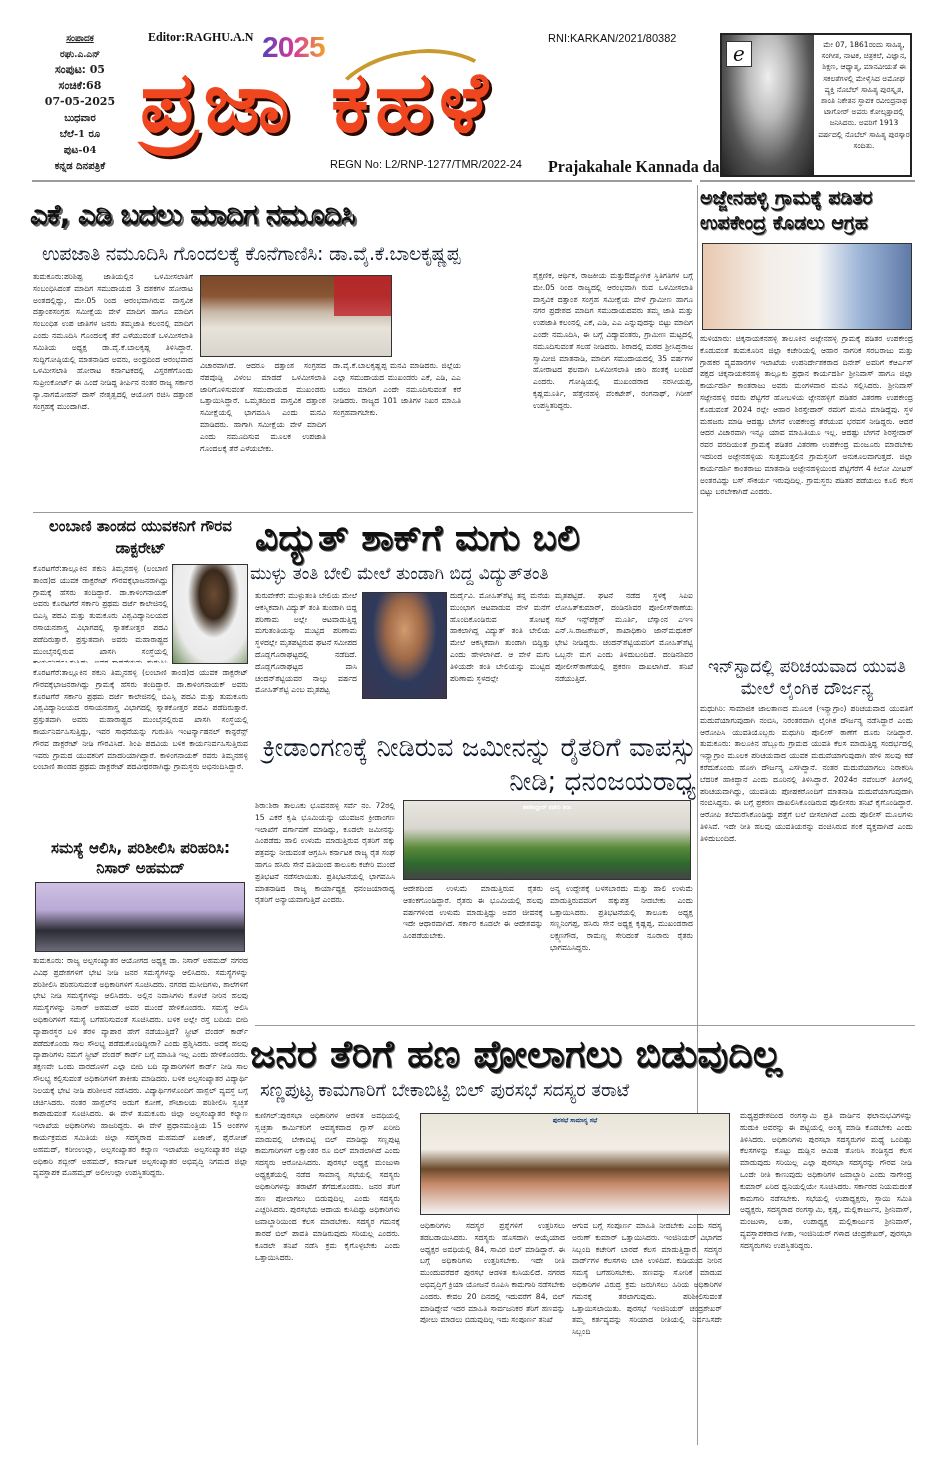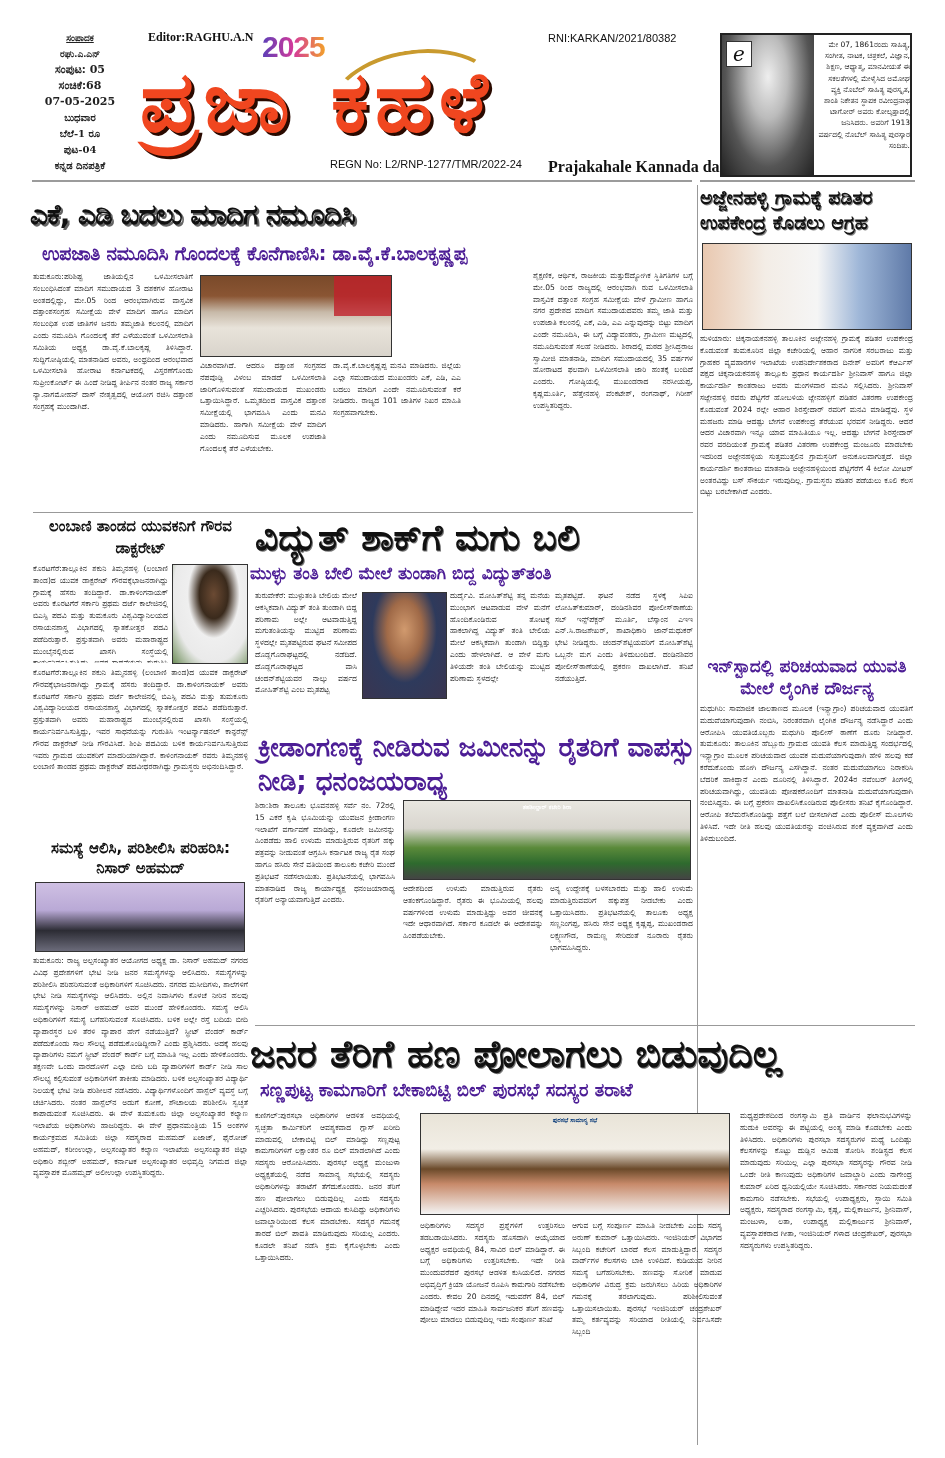--- a/index.html
+++ b/index.html
@@ -18,24 +18,24 @@
   .title{left:140px;top:48px;width:560px;height:108px;font-family:"DejaVu Sans",sans-serif;font-weight:bold;font-size:84px;line-height:108px;
          color:#f0461f;text-shadow:3px 3px 0 #2a0a00;letter-spacing:6px;white-space:nowrap}
   .horn{left:330px;top:50px;width:170px;height:100px;border:4px solid #b8902c;border-color:#c99a2e transparent transparent transparent;border-radius:50%;transform:rotate(-8deg)}
   .regn{left:330px;top:158px;font-family:Liberation Sans, sans-serif;font-size:11px}
   .tag{left:548px;top:158px;font-family:"Liberation Serif",serif;font-weight:bold;font-size:16px}
   .rule{left:32px;height:2px;background:#9b9b9b}
   
   .today{left:720px;top:33px;width:192px;height:144px;border:2px solid #222;background:#fff}
   .portrait{left:0;top:0;width:92px;height:140px;background:radial-gradient(ellipse at 50% 30%,#eee 0%,#bbb 30%,#555 65%,#222 100%)}
   .ebadge{left:4px;top:6px;width:26px;height:26px;border:1px solid #333;background:#fff;font-family:"DejaVu Serif",serif;font-style:italic;font-size:20px;line-height:24px;text-align:center}
-  .todaytext{left:96px;top:4px;width:92px;font-size:7.5px;line-height:11.2px;text-align:right}
+  .todaytext{left:96px;top:4px;width:92px;font-size:7.5px;line-height:11.2px;text-align:center}
   
   .h-black{font-family:"DejaVu Sans",sans-serif;font-weight:bold;color:#111;white-space:nowrap;text-shadow:2px 2px 0 #666}
-  .h-red{font-family:"DejaVu Sans",sans-serif;font-weight:bold;color:#4c1d95;white-space:nowrap}
+  .h-red{font-family:"DejaVu Sans",sans-serif;font-weight:normal;color:#0f172a;white-space:nowrap}
   .h-med{font-family:"DejaVu Sans",sans-serif;font-weight:bold;color:#111;white-space:nowrap;text-align:center}
   
   .txt{font-size:7.6px;line-height:11.8px;color:#222;text-align:justify;overflow:hidden}
   
   .photo{border:1px solid #333;overflow:hidden}
   .ph-meeting{background:linear-gradient(180deg,#7a4a2a 0%,#8a5533 25%,#c7b9a8 45%,#e8e3da 65%,#d9d4cc 100%)}
   .ph-meeting::after{content:"";position:absolute;right:0;top:0;width:30%;height:50%;background:#c0202a;opacity:.8}
   .ph-office{background:linear-gradient(90deg,#e9c8b0 0%,#f3ede6 30%,#f5f5f5 55%,#9fb7d8 75%,#5f7aa8 100%)}
   .ph-youth{background:radial-gradient(ellipse at 55% 30%,#6b4a33 0%,#3a2a1c 25%,#efefef 45%,#eaeaea 70%,#6f8f5a 100%)}
   .ph-child{background:radial-gradient(ellipse at 50% 35%,#d19a6e 0%,#a06a48 30%,#2e3a5c 55%,#3a3550 100%)}
@@ -102,21 +102,21 @@
 <div class="abs txt" style="left:33px;top:563px;width:135px;height:100px">ಕೊರಟಗೆರೆ:ತಾಲ್ಲೂಕಿನ ಶಕುನಿ ತಿಮ್ಮನಹಳ್ಳಿ (ಲಂಬಾಣಿ ತಾಂಡ)ದ ಯುವಕ ಡಾಕ್ಟರೇಟ್ ಗೌರವಕ್ಕೆಭಾಜನರಾಗಿದ್ದು ಗ್ರಾಮಕ್ಕೆ ಹೆಸರು ತಂದಿದ್ದಾರೆ. ಡಾ.ಕಾಳಿಂಗನಾಯಕ್ ಅವರು ಕೊರಟಗೆರೆ ಸರ್ಕಾರಿ ಪ್ರಥಮ ದರ್ಜೆ ಕಾಲೇಜಿನಲ್ಲಿ ಬಿಎಸ್ಸಿ ಪದವಿ ಮತ್ತು ತುಮಕೂರು ವಿಶ್ವವಿದ್ಯಾನಿಲಯದ ರಸಾಯನಶಾಸ್ತ್ರ ವಿಭಾಗದಲ್ಲಿ ಸ್ನಾತಕೋತ್ತರ ಪದವಿ ಪಡೆದಿರುತ್ತಾರೆ. ಪ್ರಸ್ತುತವಾಗಿ ಅವರು ಮಹಾರಾಷ್ಟ್ರದ ಮುಂಬೈನಲ್ಲಿರುವ ಖಾಸಗಿ ಸಂಸ್ಥೆಯಲ್ಲಿ ಕಾರ್ಯನಿರ್ವಹಿಸುತ್ತಿದ್ದು, ಇವರ ಸಾಧನೆಯನ್ನು ಗುರುತಿಸಿ ಇಂಟರ್ನ್ಯಾಷನಲ್ ಕಾನ್ಫರೆನ್ಸ್ ಗೌರವ ಡಾಕ್ಟರೇಟ್ ನೀಡಿ ಗೌರವಿಸಿದೆ. ಶಿಂಪಿ ಪದವಿಯ ಬಳಿಕ ಕಾರ್ಯನಿರ್ವಹಿಸುತ್ತಿರುವ ಇವರು ಗ್ರಾಮದ ಯುವಕರಿಗೆ ಮಾದರಿಯಾಗಿದ್ದಾರೆ. ಕಾಳಿಂಗನಾಯಕ್ ರವರು ತಿಮ್ಮನಹಳ್ಳಿ ಲಂಬಾಣಿ ತಾಂಡದ ಪ್ರಥಮ ಡಾಕ್ಟರೇಟ್ ಪದವೀಧರರಾಗಿದ್ದು ಗ್ರಾಮಸ್ಥರು ಅಭಿನಂದಿಸಿದ್ದಾರೆ.</div>
 <div class="abs txt" style="left:33px;top:667px;width:215px;height:168px">ಕೊರಟಗೆರೆ:ತಾಲ್ಲೂಕಿನ ಶಕುನಿ ತಿಮ್ಮನಹಳ್ಳಿ (ಲಂಬಾಣಿ ತಾಂಡ)ದ ಯುವಕ ಡಾಕ್ಟರೇಟ್ ಗೌರವಕ್ಕೆಭಾಜನರಾಗಿದ್ದು ಗ್ರಾಮಕ್ಕೆ ಹೆಸರು ತಂದಿದ್ದಾರೆ. ಡಾ.ಕಾಳಿಂಗನಾಯಕ್ ಅವರು ಕೊರಟಗೆರೆ ಸರ್ಕಾರಿ ಪ್ರಥಮ ದರ್ಜೆ ಕಾಲೇಜಿನಲ್ಲಿ ಬಿಎಸ್ಸಿ ಪದವಿ ಮತ್ತು ತುಮಕೂರು ವಿಶ್ವವಿದ್ಯಾನಿಲಯದ ರಸಾಯನಶಾಸ್ತ್ರ ವಿಭಾಗದಲ್ಲಿ ಸ್ನಾತಕೋತ್ತರ ಪದವಿ ಪಡೆದಿರುತ್ತಾರೆ. ಪ್ರಸ್ತುತವಾಗಿ ಅವರು ಮಹಾರಾಷ್ಟ್ರದ ಮುಂಬೈನಲ್ಲಿರುವ ಖಾಸಗಿ ಸಂಸ್ಥೆಯಲ್ಲಿ ಕಾರ್ಯನಿರ್ವಹಿಸುತ್ತಿದ್ದು, ಇವರ ಸಾಧನೆಯನ್ನು ಗುರುತಿಸಿ ಇಂಟರ್ನ್ಯಾಷನಲ್ ಕಾನ್ಫರೆನ್ಸ್ ಗೌರವ ಡಾಕ್ಟರೇಟ್ ನೀಡಿ ಗೌರವಿಸಿದೆ. ಶಿಂಪಿ ಪದವಿಯ ಬಳಿಕ ಕಾರ್ಯನಿರ್ವಹಿಸುತ್ತಿರುವ ಇವರು ಗ್ರಾಮದ ಯುವಕರಿಗೆ ಮಾದರಿಯಾಗಿದ್ದಾರೆ. ಕಾಳಿಂಗನಾಯಕ್ ರವರು ತಿಮ್ಮನಹಳ್ಳಿ ಲಂಬಾಣಿ ತಾಂಡದ ಪ್ರಥಮ ಡಾಕ್ಟರೇಟ್ ಪದವೀಧರರಾಗಿದ್ದು ಗ್ರಾಮಸ್ಥರು ಅಭಿನಂದಿಸಿದ್ದಾರೆ.</div>
 
 <div class="abs h-black" style="left:255px;top:515px;font-size:36px;line-height:46px;text-shadow:1px 1px 0 #777">ವಿದ್ಯುತ್ ಶಾಕ್‌ಗೆ ಮಗು ಬಲಿ</div>
 <div class="abs h-red" style="left:250px;top:562px;font-size:17px;line-height:22px">ಮುಳ್ಳು ತಂತಿ ಬೇಲಿ ಮೇಲೆ ತುಂಡಾಗಿ ಬಿದ್ದ ವಿದ್ಯುತ್‌ತಂತಿ</div>
 <div class="abs txt" style="left:255px;top:590px;width:102px;height:135px">ತುರುವೇಕೆರೆ: ಮುಳ್ಳುತಂತಿ ಬೇಲಿಯ ಮೇಲೆ ಆಕಸ್ಮಿಕವಾಗಿ ವಿದ್ಯುತ್ ತಂತಿ ತುಂಡಾಗಿ ಬಿದ್ದ ಪರಿಣಾಮ ಅಲ್ಲೇ ಆಟವಾಡುತ್ತಿದ್ದ ಮಗುತಂತಿಯನ್ನು ಮುಟ್ಟಿದ ಪರಿಣಾಮ ಸ್ಥಳದಲ್ಲೇ ಮೃತಪಟ್ಟಿರುವ ಘಟನೆ ಸಮೀಪದ ದೊಡ್ಡಗೊರಾಘಟ್ಟದಲ್ಲಿ ನಡೆದಿದೆ. ದೊಡ್ಡಗೊರಾಘಟ್ಟದ ವಾಸಿ ಚಂದನ್‌ಶೆಟ್ಟಿಯವರ ನಾಲ್ಕು ವರ್ಷದ ಮೋಹಿತ್‌ಶೆಟ್ಟಿ ಎಂಬ ಮೃತಪಟ್ಟ</div>
 <div class="abs photo ph-child" style="left:362px;top:592px;width:85px;height:107px"></div>
 <div class="abs txt" style="left:450px;top:590px;width:100px;height:135px">ದುರ್ದೈವಿ. ಮೋಹಿತ್‌ಶೆಟ್ಟಿ ತನ್ನ ಮನೆಯ ಮುಂಭಾಗ ಆಟವಾಡುವ ವೇಳೆ ಮನೆಗೆ ಹೊಂದಿಕೊಂಡಿರುವ ತೋಟಕ್ಕೆ ಹಾಕಲಾಗಿದ್ದ ವಿದ್ಯುತ್ ತಂತಿ ಬೇಲಿಯ ಮೇಲೆ ಆಕಸ್ಮಿಕವಾಗಿ ತುಂಡಾಗಿ ಬಿದ್ದಿತ್ತು ಎಂದು ಹೇಳಲಾಗಿದೆ. ಆ ವೇಳೆ ಮಗು ತಿಳಿಯದೇ ತಂತಿ ಬೇಲಿಯನ್ನು ಮುಟ್ಟಿದ ಪರಿಣಾಮ ಸ್ಥಳದಲ್ಲೇ</div>
 <div class="abs txt" style="left:555px;top:590px;width:138px;height:135px">ಮೃತಪಟ್ಟಿದೆ. ಘಟನೆ ನಡೆದ ಸ್ಥಳಕ್ಕೆ ಸಿಪಿಐ ಲೋಹಿತ್‌ಕುಮಾರ್, ದಂಡಿನಶಿವರ ಪೋಲೀಸ್‌ಠಾಣೆಯ ಸಬ್ ಇನ್ಸ್‌ಪೆಕ್ಟರ್ ಮೂರ್ತಿ, ಬೆಸ್ಕಾಂನ ಎಇಇ ಎನ್.ಸಿ.ರಾಜಶೇಖರ್, ಶಾಖಾಧಿಕಾರಿ ಜಾನ್‌ಮಧುಕರ್ ಭೇಟಿ ನೀಡಿದ್ದರು. ಚಂದನ್‌ಶೆಟ್ಟಿಯವರಿಗೆ ಮೋಹಿತ್‌ಶೆಟ್ಟಿ ಒಬ್ಬನೇ ಮಗ ಎಂದು ತಿಳಿದುಬಂದಿದೆ. ದಂಡಿನಶಿವರ ಪೋಲೀಸ್‌ಠಾಣೆಯಲ್ಲಿ ಪ್ರಕರಣ ದಾಖಲಾಗಿದೆ. ತನಿಖೆ ನಡೆಯುತ್ತಿದೆ.</div>
 
-<div class="abs h-red" style="left:258px;top:730px;width:438px;font-size:26px;line-height:34px;white-space:normal;text-align:left">ಕ್ರೀಡಾಂಗಣಕ್ಕೆ ನೀಡಿರುವ ಜಮೀನನ್ನು ರೈತರಿಗೆ ವಾಪಸ್ಸು ನೀಡಿ; ಧನಂಜಯರಾಧ್ಯ</div>
+<div class="abs h-red" style="left:258px;top:730px;width:438px;font-size:26px;line-height:34px;white-space:normal;text-align:right">ಕ್ರೀಡಾಂಗಣಕ್ಕೆ ನೀಡಿರುವ ಜಮೀನನ್ನು ರೈತರಿಗೆ ವಾಪಸ್ಸು ನೀಡಿ; ಧನಂಜಯರಾಧ್ಯ</div>
 <div class="abs txt" style="left:255px;top:800px;width:140px;height:222px">ಶಿರಾ:ಶಿರಾ ತಾಲೂಕು ಭೂವನಹಳ್ಳಿ ಸರ್ವೆ ನಂ. 72ರಲ್ಲಿ 15 ಎಕರೆ ಕೃಷಿ ಭೂಮಿಯನ್ನು ಯುವಜನ ಕ್ರೀಡಾಂಗಣ ಇಲಾಖೆಗೆ ವರ್ಗಾವಣೆ ಮಾಡಿದ್ದು, ಕೂಡಲೇ ಜಮೀನನ್ನು ಹಿಂಪಡೆದು ಹಾಲಿ ಉಳುಮೆ ಮಾಡುತ್ತಿರುವ ರೈತರಿಗೆ ಹಕ್ಕು ಪತ್ರವನ್ನು ನೀಡುವಂತೆ ಆಗ್ರಹಿಸಿ ಕರ್ನಾಟಕ ರಾಜ್ಯ ರೈತ ಸಂಘ ಹಾಗೂ ಹಸಿರು ಸೇನೆ ವತಿಯಿಂದ ತಾಲೂಕು ಕಚೇರಿ ಮುಂದೆ ಪ್ರತಿಭಟನೆ ನಡೆಸಲಾಯಿತು. ಪ್ರತಿಭಟನೆಯಲ್ಲಿ ಭಾಗವಹಿಸಿ ಮಾತನಾಡಿದ ರಾಜ್ಯ ಕಾರ್ಯಾಧ್ಯಕ್ಷ ಧನಂಜಯಾರಾಧ್ಯ ರೈತರಿಗೆ ಅನ್ಯಾಯವಾಗುತ್ತಿದೆ ಎಂದರು.</div>
 <div class="abs photo ph-farmers" style="left:403px;top:800px;width:288px;height:80px">
   <div class="photo-caption">ತಹಶೀಲ್ದಾರ್ ಕಚೇರಿ ಶಿರಾ</div>
 </div>
 <div class="abs txt" style="left:403px;top:883px;width:140px;height:140px">ಆದೇಶದಿಂದ ಉಳುಮೆ ಮಾಡುತ್ತಿರುವ ರೈತರು ಆತಂಕಗೊಂಡಿದ್ದಾರೆ. ರೈತರು ಈ ಭೂಮಿಯಲ್ಲಿ ಹಲವು ವರ್ಷಗಳಿಂದ ಉಳುಮೆ ಮಾಡುತ್ತಿದ್ದು ಅವರ ಜೀವನಕ್ಕೆ ಇದೇ ಆಧಾರವಾಗಿದೆ. ಸರ್ಕಾರ ಕೂಡಲೇ ಈ ಆದೇಶವನ್ನು ಹಿಂಪಡೆಯಬೇಕು.</div>
 <div class="abs txt" style="left:550px;top:883px;width:143px;height:140px">ಅನ್ಯ ಉದ್ದೇಶಕ್ಕೆ ಬಳಸಬಾರದು ಮತ್ತು ಹಾಲಿ ಉಳುಮೆ ಮಾಡುತ್ತಿರುವವರಿಗೆ ಹಕ್ಕುಪತ್ರ ನೀಡಬೇಕು ಎಂದು ಒತ್ತಾಯಿಸಿದರು. ಪ್ರತಿಭಟನೆಯಲ್ಲಿ ತಾಲೂಕು ಅಧ್ಯಕ್ಷ ಸಣ್ಣನಿಂಗಪ್ಪ, ಹಸಿರು ಸೇನೆ ಅಧ್ಯಕ್ಷ ಕೃಷ್ಣಪ್ಪ, ಮುಖಂಡರಾದ ಲಕ್ಷ್ಮಣಗೌಡ, ರಾಮಣ್ಣ ಸೇರಿದಂತೆ ನೂರಾರು ರೈತರು ಭಾಗವಹಿಸಿದ್ದರು.</div>
 
 <div class="abs h-med" style="left:33px;top:838px;width:215px;font-size:15px;line-height:20px;white-space:normal">ಸಮಸ್ಯೆ ಆಲಿಸಿ, ಪರಿಶೀಲಿಸಿ ಪರಿಹರಿಸಿ: ನಿಸಾರ್ ಅಹಮದ್</div>
 <div class="abs photo ph-nisar" style="left:35px;top:882px;width:210px;height:70px"></div>
 <div class="abs txt" style="left:33px;top:955px;width:215px;height:460px">ತುಮಕೂರು: ರಾಜ್ಯ ಅಲ್ಪಸಂಖ್ಯಾತರ ಆಯೋಗದ ಅಧ್ಯಕ್ಷ ಡಾ. ನಿಸಾರ್ ಅಹಮದ್ ನಗರದ ವಿವಿಧ ಪ್ರದೇಶಗಳಿಗೆ ಭೇಟಿ ನೀಡಿ ಜನರ ಸಮಸ್ಯೆಗಳನ್ನು ಆಲಿಸಿದರು. ಸಮಸ್ಯೆಗಳನ್ನು ಪರಿಶೀಲಿಸಿ ಪರಿಹರಿಸುವಂತೆ ಅಧಿಕಾರಿಗಳಿಗೆ ಸೂಚಿಸಿದರು. ನಗರದ ಮಸೀದಿಗಳು, ಶಾಲೆಗಳಿಗೆ ಭೇಟಿ ನೀಡಿ ಸಮಸ್ಯೆಗಳನ್ನು ಆಲಿಸಿದರು. ಅಲ್ಲಿನ ನಿವಾಸಿಗಳು ಕೊಳಚೆ ನೀರಿನ ಹಲವು ಸಮಸ್ಯೆಗಳನ್ನು ನಿಸಾರ್ ಅಹಮದ್ ಅವರ ಮುಂದೆ ಹೇಳಿಕೊಂಡರು. ಸಮಸ್ಯೆ ಆಲಿಸಿ ಅಧಿಕಾರಿಗಳಿಗೆ ಸಮಸ್ಯೆ ಬಗೆಹರಿಸುವಂತೆ ಸೂಚಿಸಿದರು. ಬಳಿಕ ಅಲ್ಲೇ ರಸ್ತೆ ಬದಿಯ ಬೀದಿ ವ್ಯಾಪಾರಸ್ಥರ ಬಳಿ ತೆರಳಿ ವ್ಯಾಪಾರ ಹೇಗೆ ನಡೆಯುತ್ತಿದೆ? ಸ್ಟ್ರೀಟ್ ವೆಂಡರ್ ಕಾರ್ಡ್ ಪಡೆದುಕೊಂಡು ಸಾಲ ಸೌಲಭ್ಯ ಪಡೆದುಕೊಂಡಿದ್ದೀರಾ? ಎಂದು ಪ್ರಶ್ನಿಸಿದರು. ಅದಕ್ಕೆ ಹಲವು ವ್ಯಾಪಾರಿಗಳು ನಮಗೆ ಸ್ಟ್ರೀಟ್ ವೆಂಡರ್ ಕಾರ್ಡ್ ಬಗ್ಗೆ ಮಾಹಿತಿ ಇಲ್ಲ ಎಂದು ಹೇಳಿಕೊಂಡರು. ತಕ್ಷಣವೇ ಒಂದು ವಾರದೊಳಗೆ ಎಲ್ಲಾ ಬೀದಿ ಬದಿ ವ್ಯಾಪಾರಿಗಳಿಗೆ ಕಾರ್ಡ್ ನೀಡಿ ಸಾಲ ಸೌಲಭ್ಯ ಕಲ್ಪಿಸುವಂತೆ ಅಧಿಕಾರಿಗಳಿಗೆ ತಾಕೀತು ಮಾಡಿದರು. ಬಳಿಕ ಅಲ್ಪಸಂಖ್ಯಾತರ ವಿದ್ಯಾರ್ಥಿ ನಿಲಯಕ್ಕೆ ಭೇಟಿ ನೀಡಿ ಪರಿಶೀಲನೆ ನಡೆಸಿದರು. ವಿದ್ಯಾರ್ಥಿಗಳೊಂದಿಗೆ ಹಾಸ್ಟೆಲ್ ವ್ಯವಸ್ಥೆ ಬಗ್ಗೆ ಚರ್ಚಿಸಿದರು. ನಂತರ ಹಾಸ್ಟೆಲ್‌ನ ಅಡುಗೆ ಕೋಣೆ, ಶೌಚಾಲಯ ಪರಿಶೀಲಿಸಿ ಸ್ವಚ್ಛತೆ ಕಾಪಾಡುವಂತೆ ಸೂಚಿಸಿದರು. ಈ ವೇಳೆ ತುಮಕೂರು ಜಿಲ್ಲಾ ಅಲ್ಪಸಂಖ್ಯಾತರ ಕಲ್ಯಾಣ ಇಲಾಖೆಯ ಅಧಿಕಾರಿಗಳು ಹಾಜರಿದ್ದರು. ಈ ವೇಳೆ ಪ್ರಧಾನಮಂತ್ರಿಯ 15 ಅಂಶಗಳ ಕಾರ್ಯಕ್ರಮದ ಸಮಿತಿಯ ಜಿಲ್ಲಾ ಸದಸ್ಯರಾದ ಮಹಮದ್ ಏಜಾಜ್, ಫೈರೋಜ್ ಅಹಮದ್, ಕರೀಂಉಲ್ಲಾ, ಅಲ್ಪಸಂಖ್ಯಾತರ ಕಲ್ಯಾಣ ಇಲಾಖೆಯ ಅಲ್ಪಸಂಖ್ಯಾತರ ಜಿಲ್ಲಾ ಅಧಿಕಾರಿ ಶಬ್ಬೀರ್ ಅಹಮದ್, ಕರ್ನಾಟಕ ಅಲ್ಪಸಂಖ್ಯಾತರ ಅಭಿವೃದ್ಧಿ ನಿಗಮದ ಜಿಲ್ಲಾ ವ್ಯವಸ್ಥಾಪಕ ಮೊಹಮ್ಮದ್ ಅಲೀಉಲ್ಲಾ ಉಪಸ್ಥಿತರಿದ್ದರು.</div>

